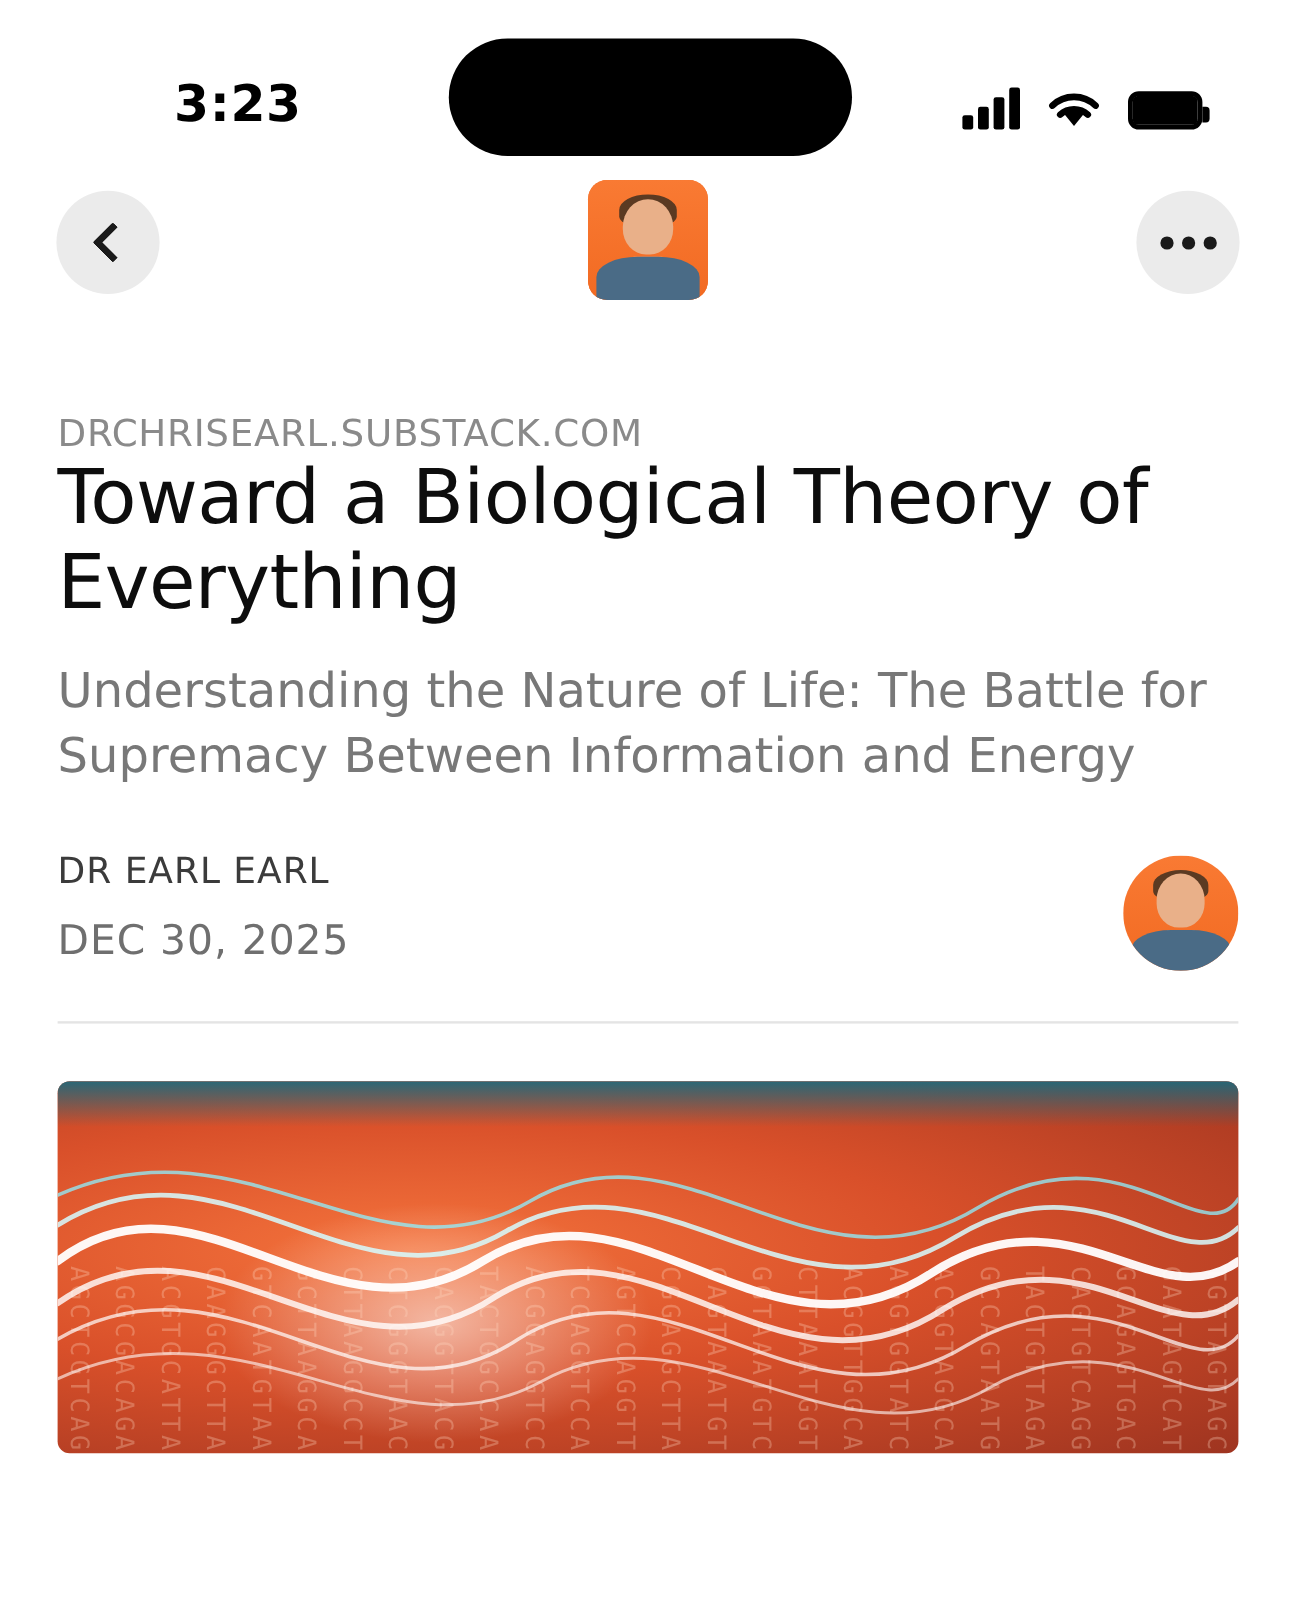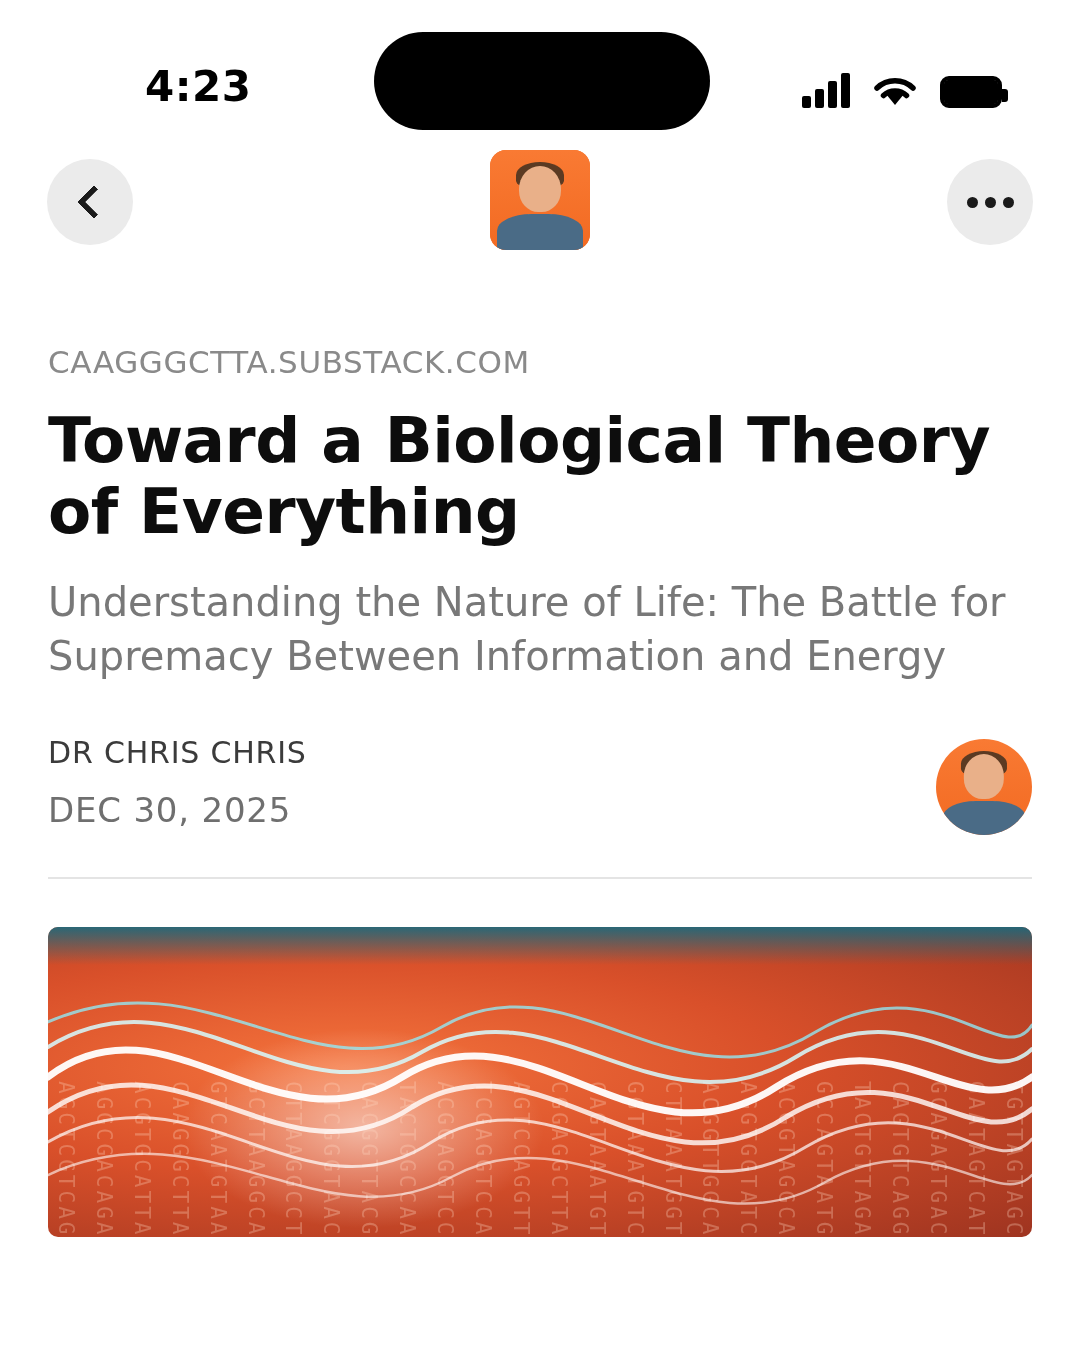--- a/index.html
+++ b/index.html
@@ -176,24 +176,23 @@
   
   .article { padding: 0 48px; }
   .pub-domain {
     margin-top: 44px;
     font-size: 31px;
     color: #8a8a8a;
     letter-spacing: 0.6px;
     font-family: "DejaVu Sans", sans-serif;
   }
   .title {
-    margin-top: 26px;
     font-size: 63px;
     line-height: 1.12;
-    font-weight: bold;
+    font-weight: normal;
     color: #0d0d0d;
     letter-spacing: -0.5px;
   }
   .subtitle {
     margin-top: 28px;
     font-size: 40px;
     line-height: 1.35;
     color: #787878;
     font-weight: 400;
   }
@@ -270,21 +269,21 @@
     white-space: nowrap;
   }
   .hero svg { position: absolute; inset: 0; width: 100%; height: 100%; }
 </style>
 </head>
 <body>
 
 <div class="phone">
 
   <div class="status-bar">
-    <div class="status-time">4:23</div>
+    <div class="status-time">3:23</div>
     <div class="dynamic-island"></div>
     <div class="status-icons">
       <span class="cellular">
         <i></i>
           <i></i>
           <i></i>
           <i></i>
       </span>
       <span class="wifi">
         <svg viewBox="0 0 46 36" width="46" height="36" aria-hidden="true">
@@ -314,26 +313,26 @@
     <div class="circle-btn more-btn">
       <span class="dots">
           <i></i>
           <i></i>
           <i></i>
         </span>
     </div>
   </div>
 
   <div class="article">
-    <div class="pub-domain">CAAGGGCTTA.SUBSTACK.COM</div>
+    <div class="pub-domain">DRCHRISEARL.SUBSTACK.COM</div>
     <h1 class="title">Toward a Biological Theory of Everything</h1>
     <div class="subtitle">Understanding the Nature of Life: The Battle for Supremacy Between Information and Energy</div>
 
     <div class="byline">
-      <div class="author">DR CHRIS CHRIS</div>
+      <div class="author">DR EARL EARL</div>
       <div class="date">DEC 30, 2025</div>
       <div class="author-avatar">
         <div class="av">
           <div class="hair"></div>
             <div class="head"></div>
             <div class="collar"></div>
             <div class="body"></div>
         </div>
       </div>
     </div>

